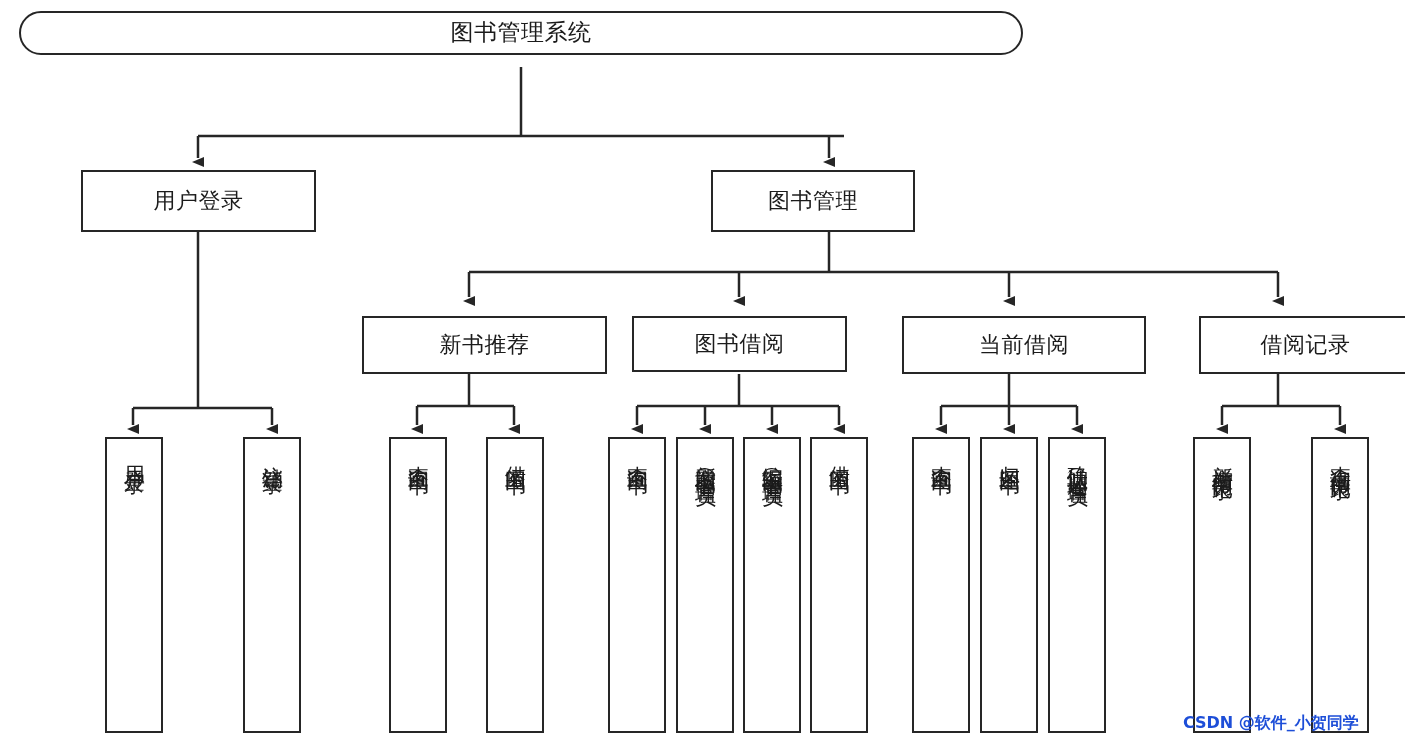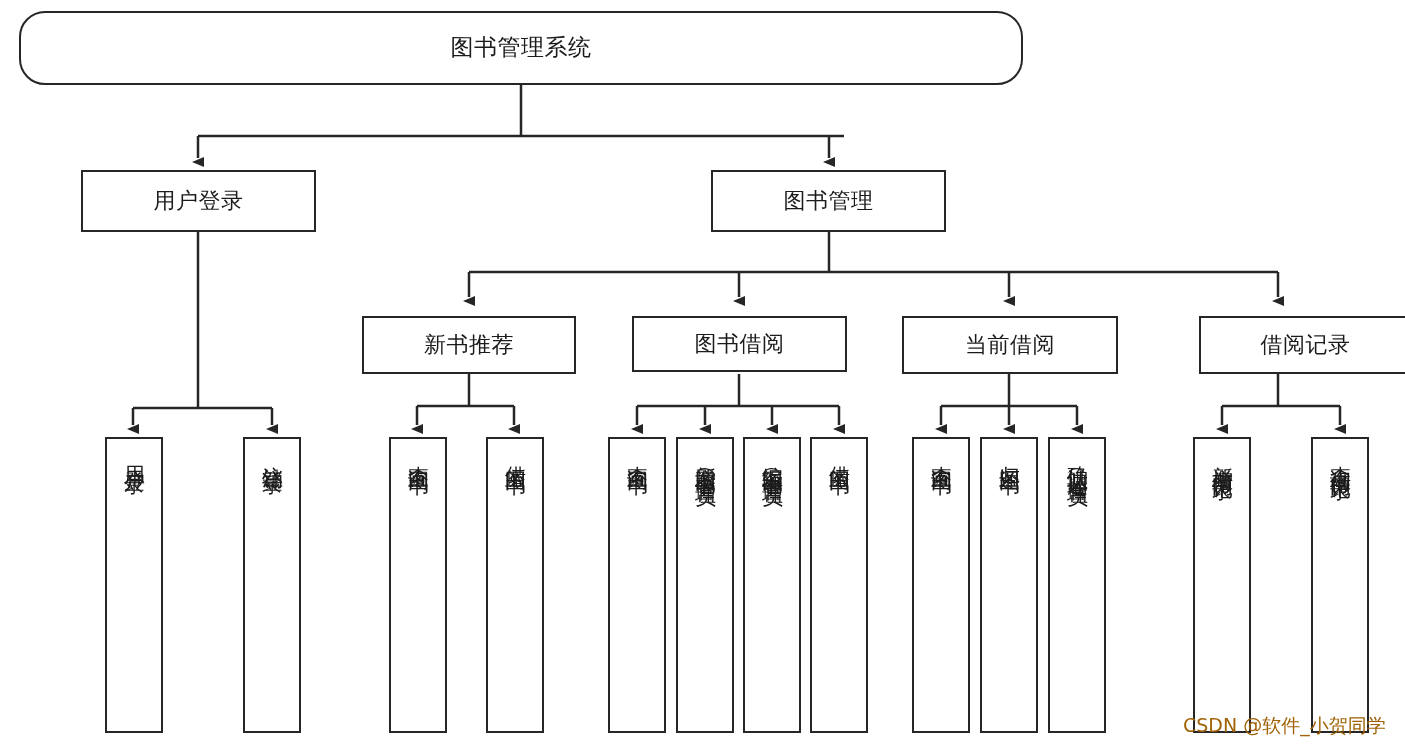--- a/index.html
+++ b/index.html
@@ -58,25 +58,26 @@
     font-size:21px;
     line-height:1.0;
     letter-spacing:3px;
     white-space:nowrap;
     height:auto;
   }
   .watermark{
     position:absolute;
     left:1183px;
     top:713px;
-    font-size:19px;
-    color:#a16207;
+    font-size:16px;
+    color:#1d4ed8;
     white-space:nowrap;
     z-index:5;
     font-family:"DejaVu Sans","Liberation Sans",sans-serif;
+    font-weight:bold;
   }
 </style>
 </head>
 <body>
 
 <div id="diagram-canvas">
 
   <svg id="edge-layer" viewBox="0 0 1405 747" xmlns="http://www.w3.org/2000/svg">
     <defs>
       <marker id="arrowhead" markerWidth="10" markerHeight="12" refX="1" refY="6" orient="auto" markerUnits="userSpaceOnUse">
@@ -120,38 +121,38 @@
       <path d="M1009,406 L1009,425" marker-end="url(#arrowhead)"></path>
       <path d="M1077,406 L1077,425" marker-end="url(#arrowhead)"></path>
 
       <path d="M1278,374 L1278,406"></path>
       <path d="M1222,406 L1340,406"></path>
       <path d="M1222,406 L1222,425" marker-end="url(#arrowhead)"></path>
       <path d="M1340,406 L1340,425" marker-end="url(#arrowhead)"></path>
     </g>
   </svg>
 
-  <div class="node horiz root" style="left:19px;top:11px;width:1004px;height:74px;border-radius:26px;">
+  <div class="node horiz root" style="left:19px;top:11px;width:1004px;height:44px;border-radius:26px;">
     <span class="node-label">图书管理系统</span>
   </div>
 
   <div class="node horiz" style="left:81px;top:170px;width:235px;height:62px;">
     <span class="node-label">用户登录</span>
   </div>
-  <div class="node horiz" style="left:711px;top:170px;width:235px;height:62px;">
+  <div class="node horiz" style="left:711px;top:170px;width:204px;height:62px;">
     <span class="node-label">图书管理</span>
   </div>
 
-  <div class="node horiz" style="left:362px;top:316px;width:214px;height:58px;">
+  <div class="node horiz" style="left:362px;top:316px;width:245px;height:58px;">
     <span class="node-label">新书推荐</span>
   </div>
   <div class="node horiz" style="left:632px;top:316px;width:215px;height:56px;">
     <span class="node-label">图书借阅</span>
   </div>
-  <div class="node horiz" style="left:902px;top:316px;width:216px;height:58px;">
+  <div class="node horiz" style="left:902px;top:316px;width:244px;height:58px;">
     <span class="node-label">当前借阅</span>
   </div>
   <div class="node horiz" style="left:1172px;top:316px;width:213px;height:58px;margin-left:27px;">
     <span class="node-label">借阅记录</span>
   </div>
 
   <div class="node vert" style="left:105px;top:437px;width:58px;height:296px;">
     <span class="node-label">用户登录</span>
   </div>
   <div class="node vert" style="left:243px;top:437px;width:58px;height:296px;">

